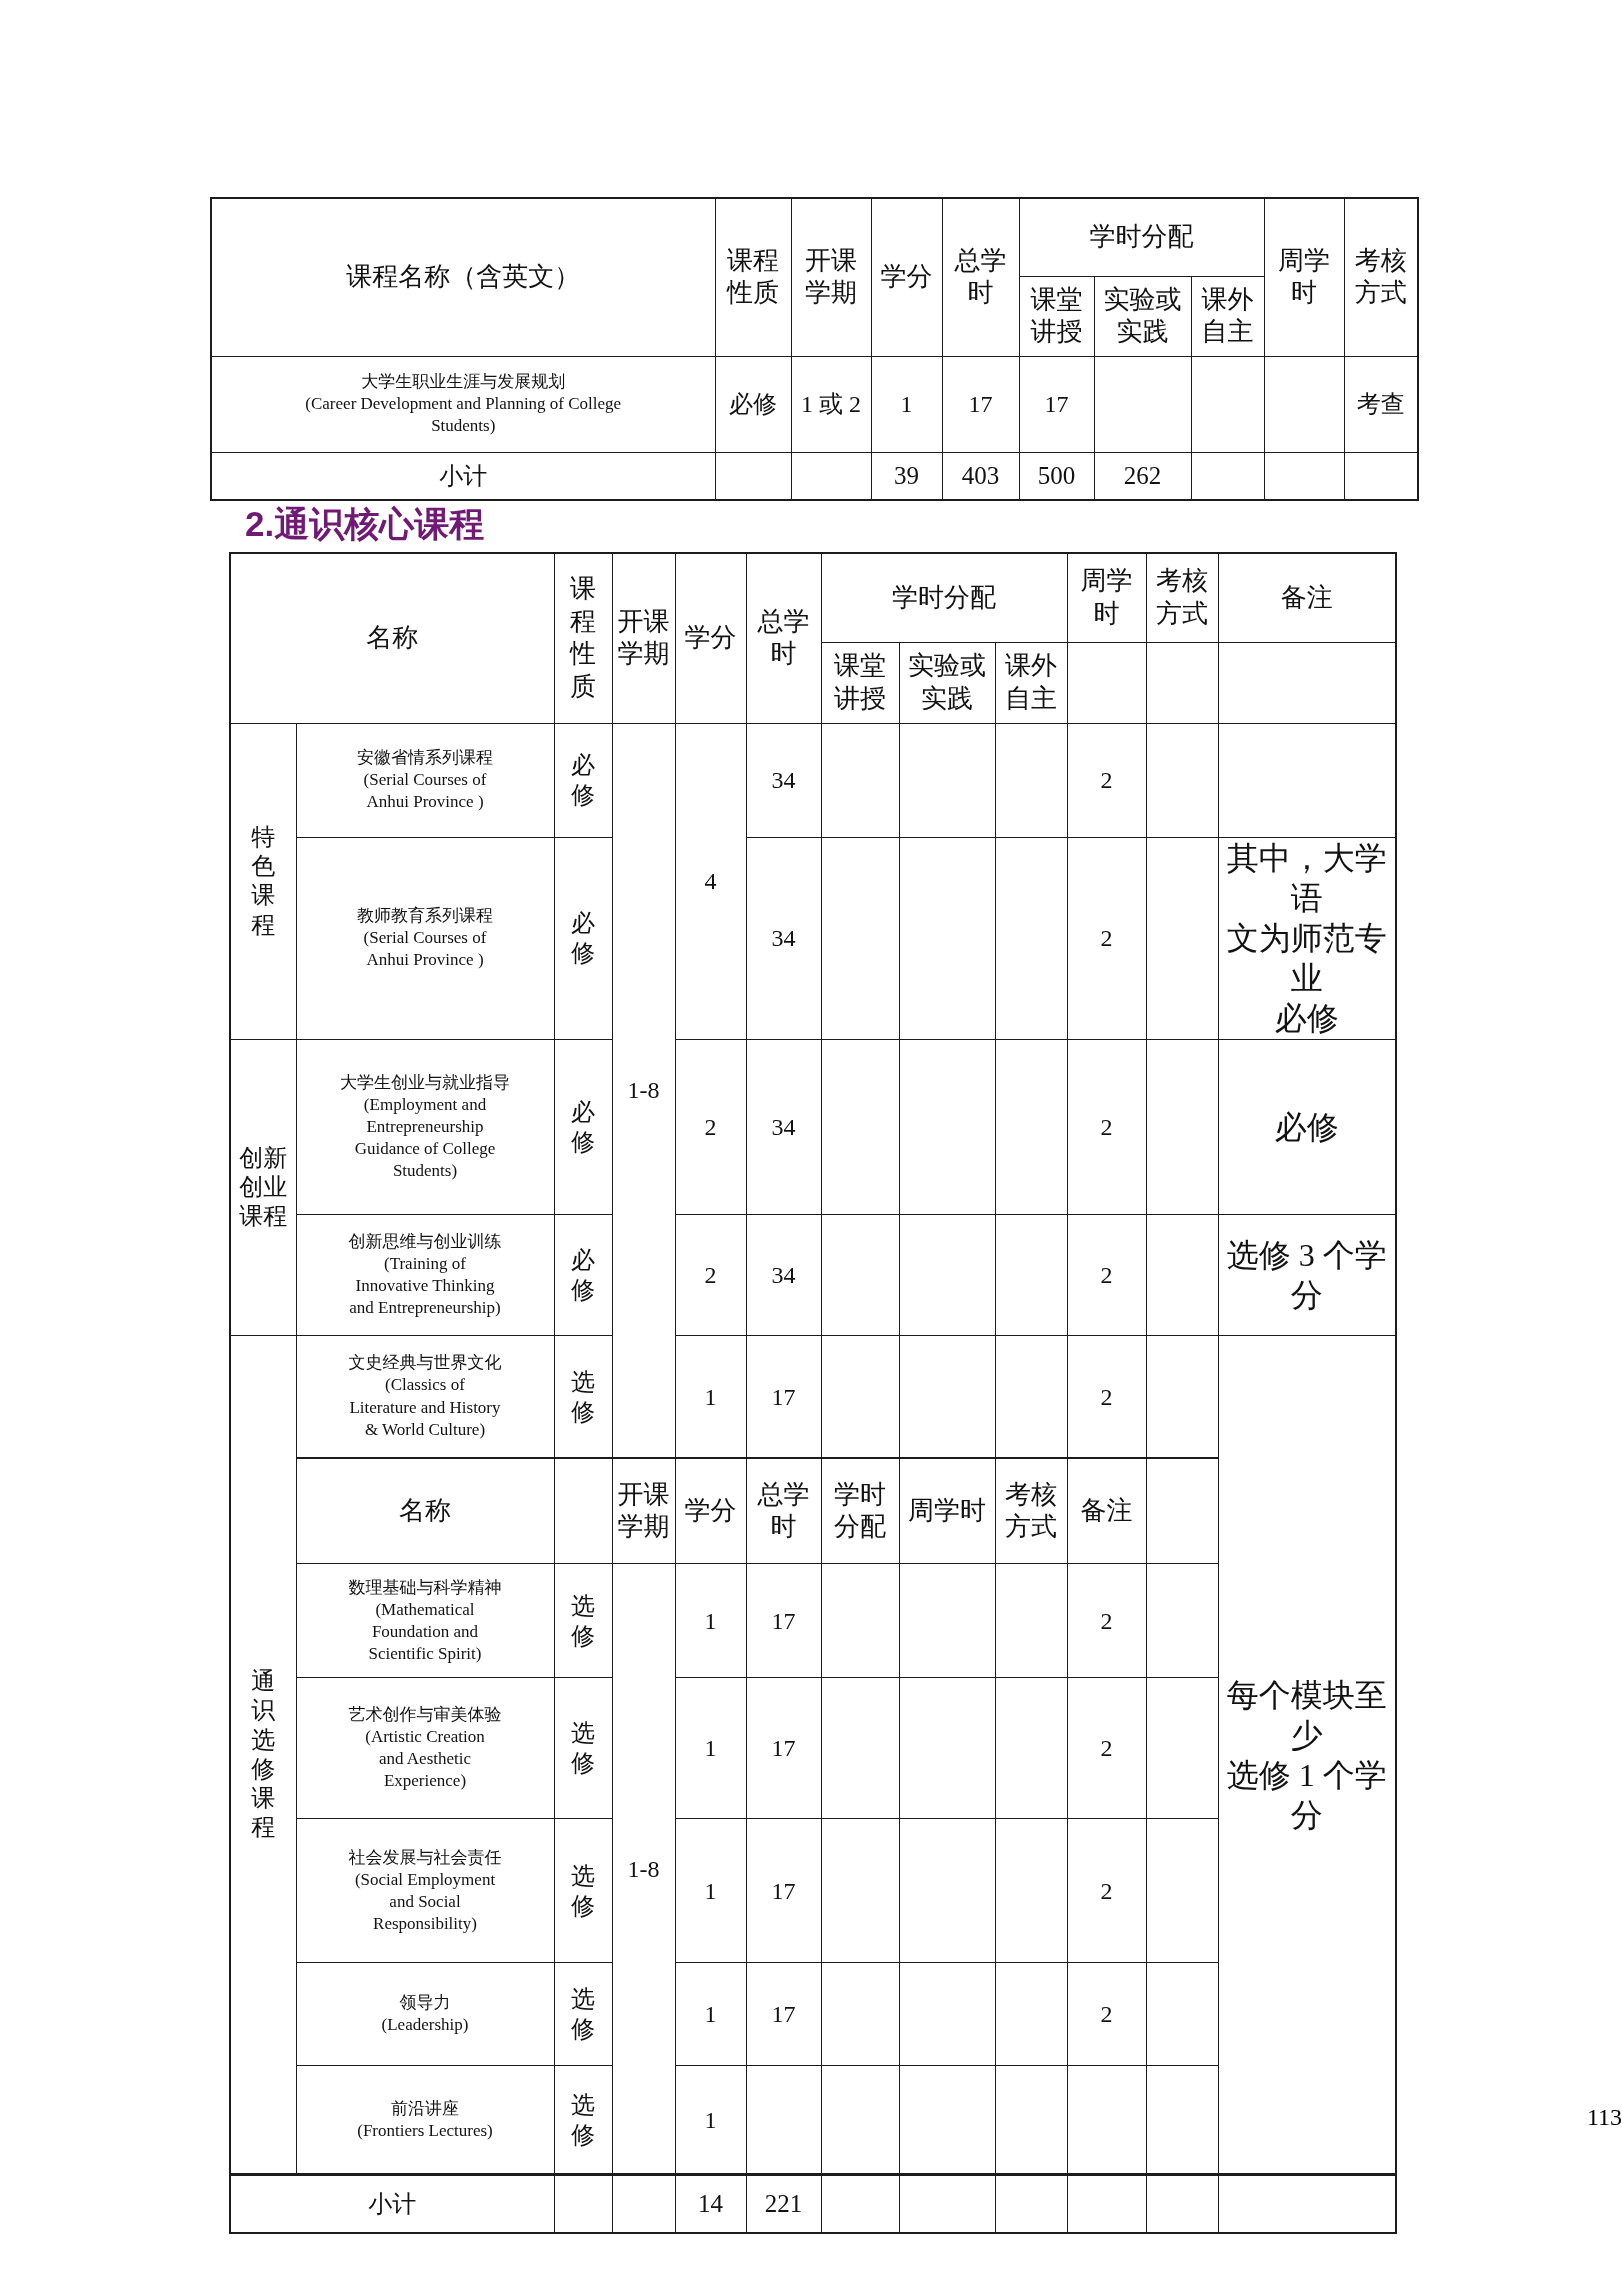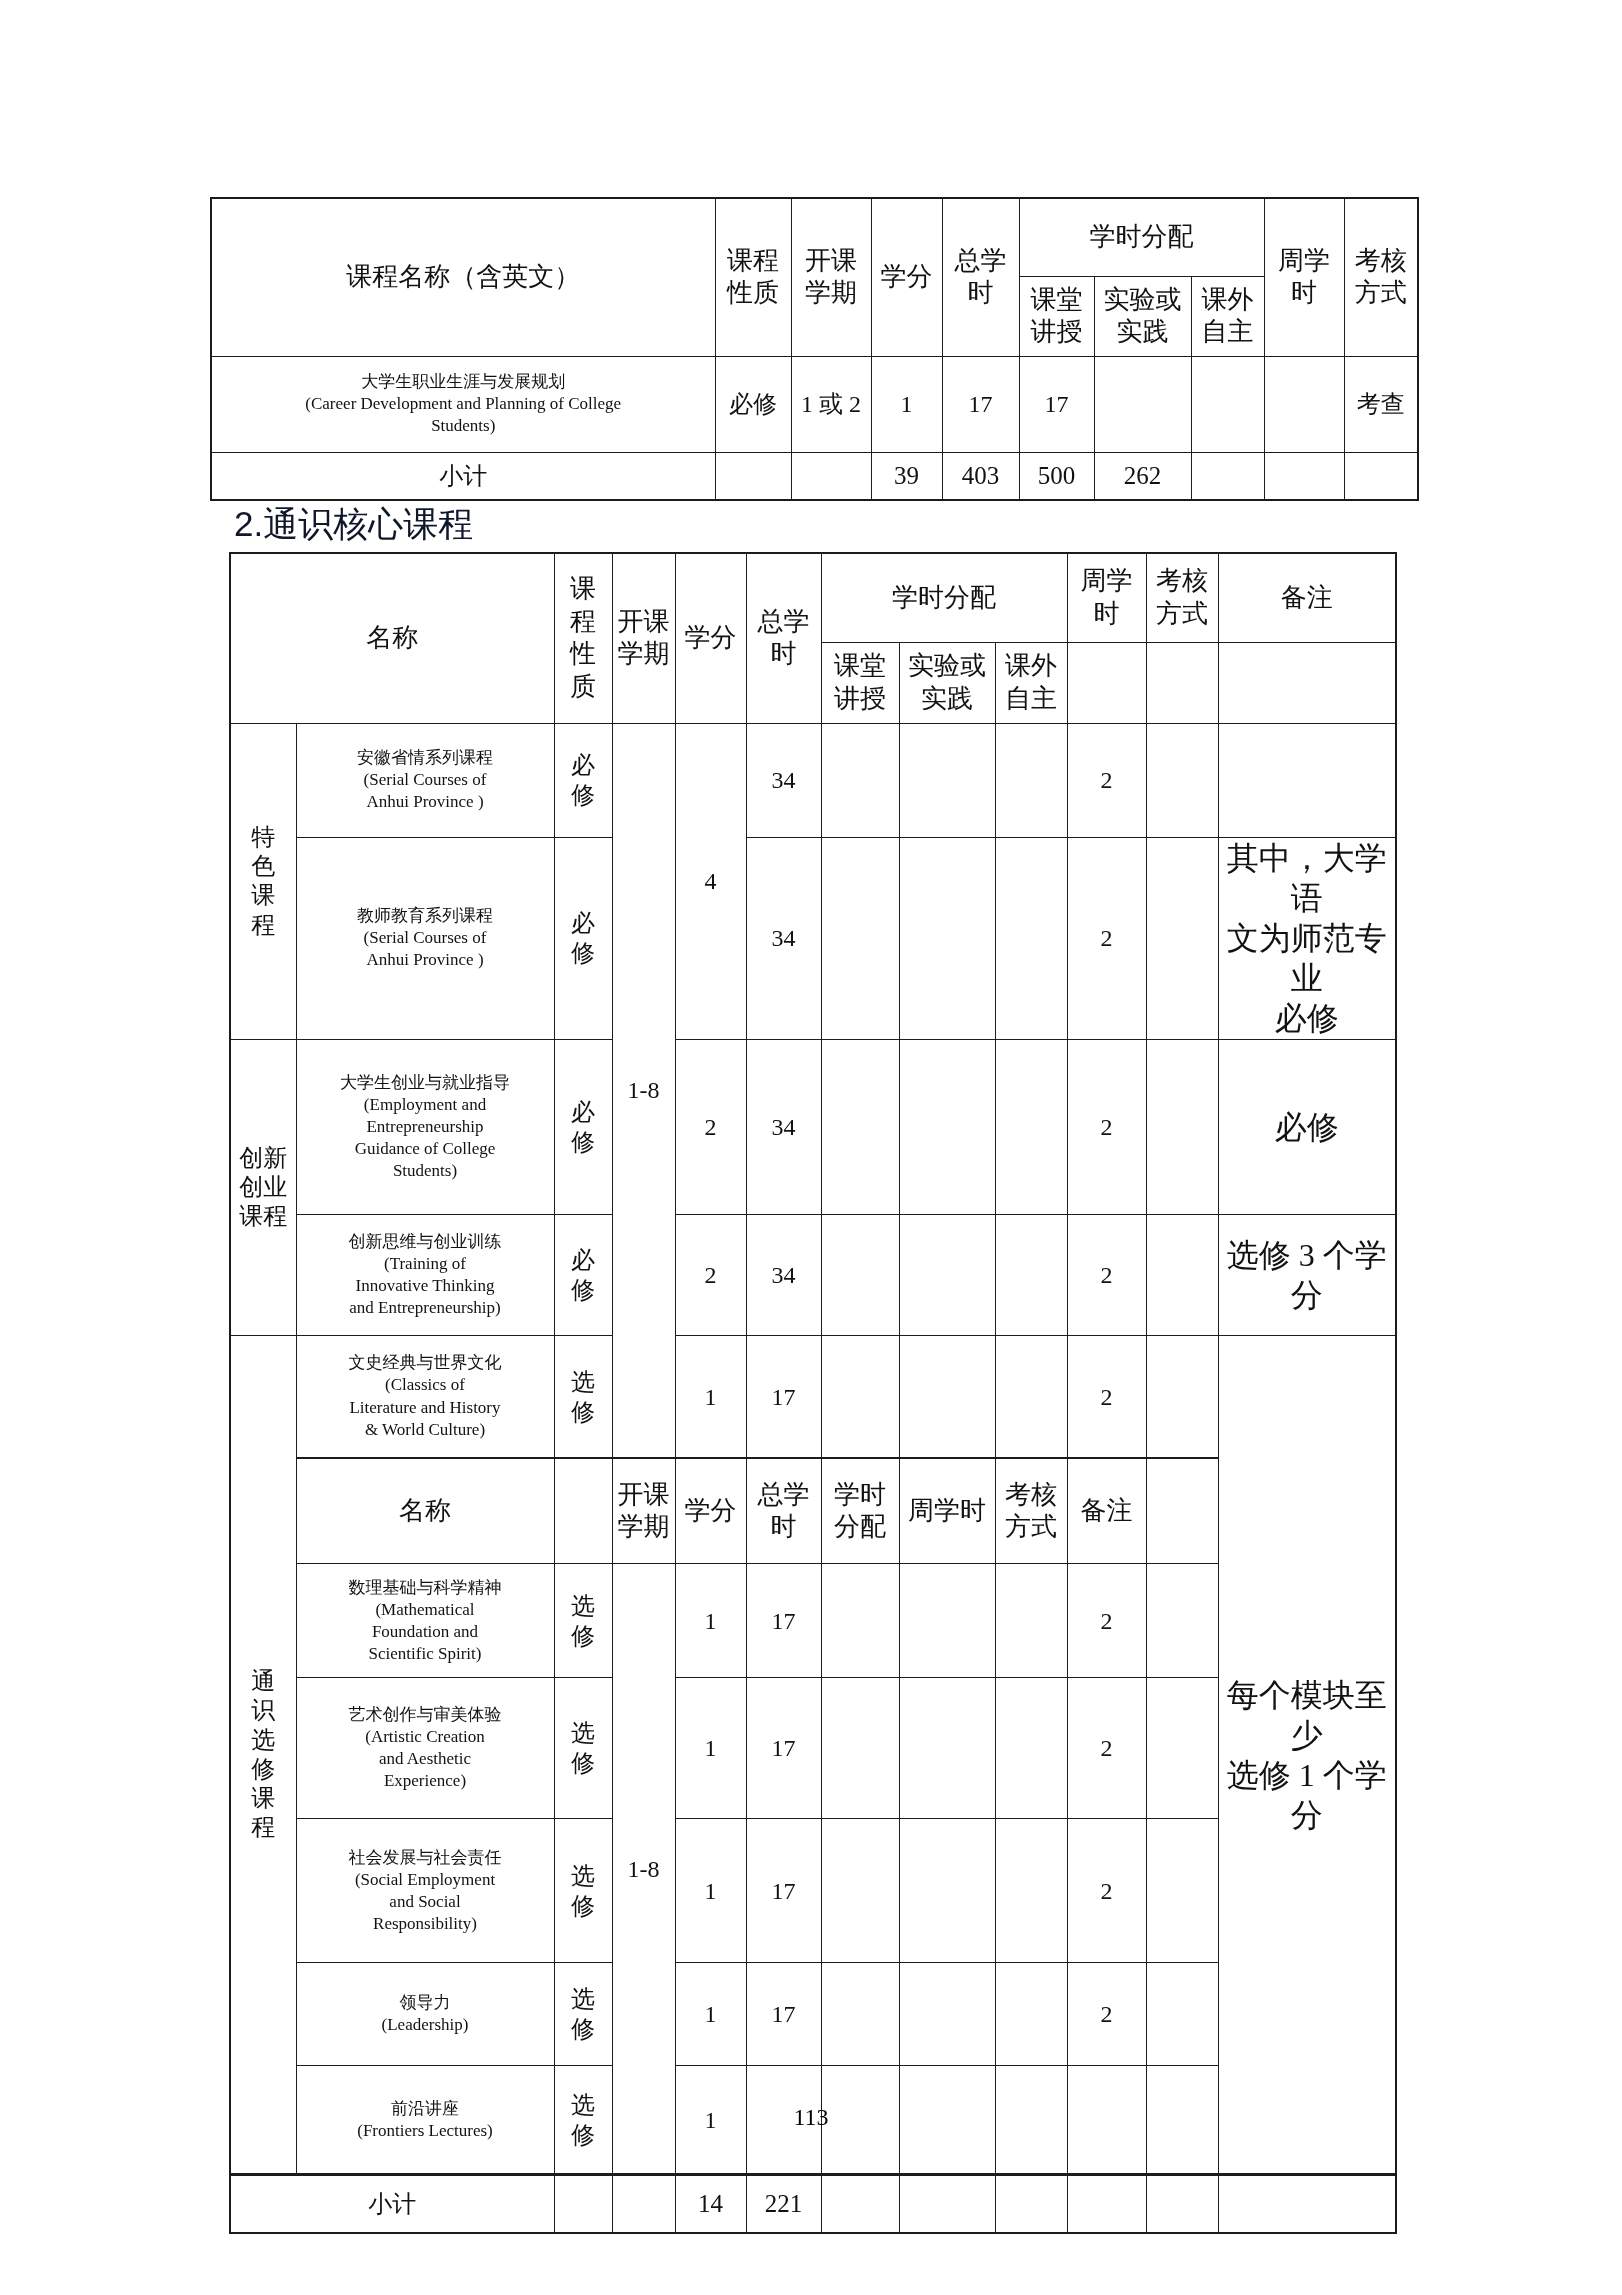--- a/index.html
+++ b/index.html
@@ -10,24 +10,24 @@
      padding:0.9px 2.7px;font-size:24px;line-height:1.25;white-space:pre-line;overflow:hidden;}
   .t1{left:210px;top:197px;width:1207px;}
   .t2{left:229px;top:552px;width:1164px;}
   .hd{font-size:26px;}
   .name{font-size:17px;line-height:1.3;}
   .grp{font-size:24px;line-height:1.22;}
   .rem{font-size:32px;}
   .b{font-weight:normal;font-size:25px;}
   .mht td{border-top:2.7px solid #1c1c1c;}
   .st2 td{border-top:3.5px solid #1c1c1c;}
-  .heading{position:absolute;left:234px;top:501px;
+  .heading{position:absolute;left:245px;top:501px;
            font-family:"Liberation Sans","DejaVu Sans",sans-serif;
-           font-weight:normal;font-size:35px;color:#0f172a;}
-  .pagenum{position:absolute;top:2104px;left:0;width:100%;text-align:center;font-size:24px;color:#000;}
+           font-weight:bold;font-size:35px;color:#701a75;}
+  .pagenum{position:absolute;top:2104px;left:0;width:100%;text-align:right;font-size:24px;color:#000;}
 </style>
 </head>
 <body>
 
 <div class="page">
 
   <table class="t1">
     <colgroup>
       <col style="width:504px">
         <col style="width:76px">

